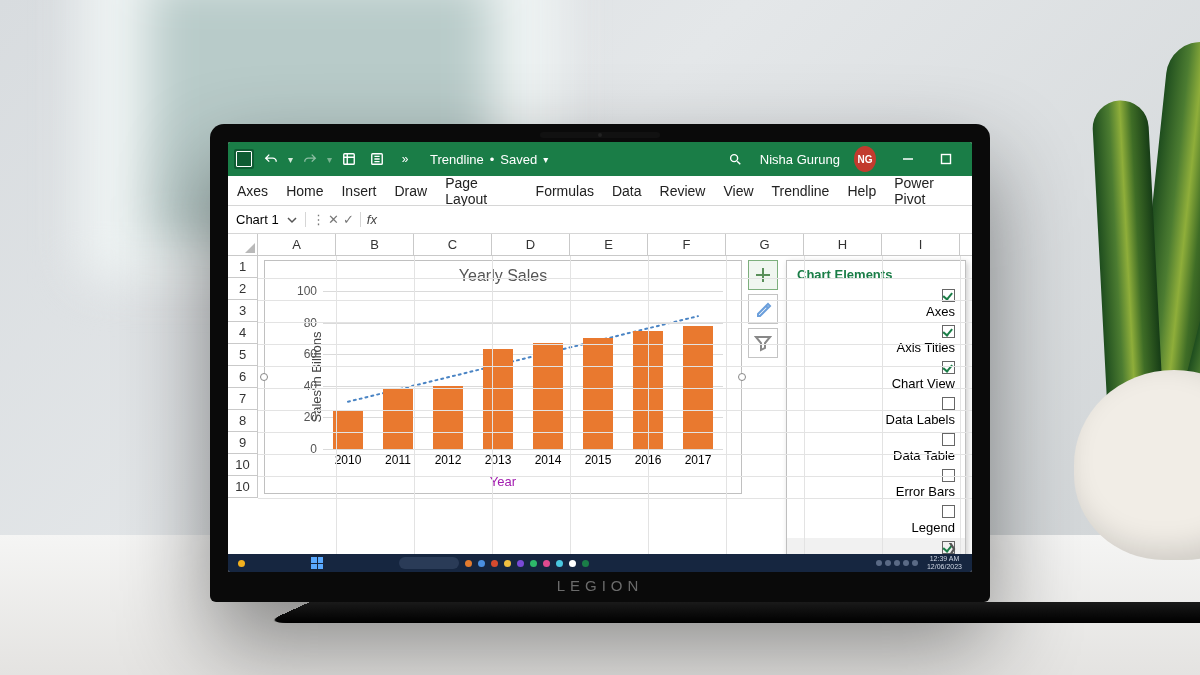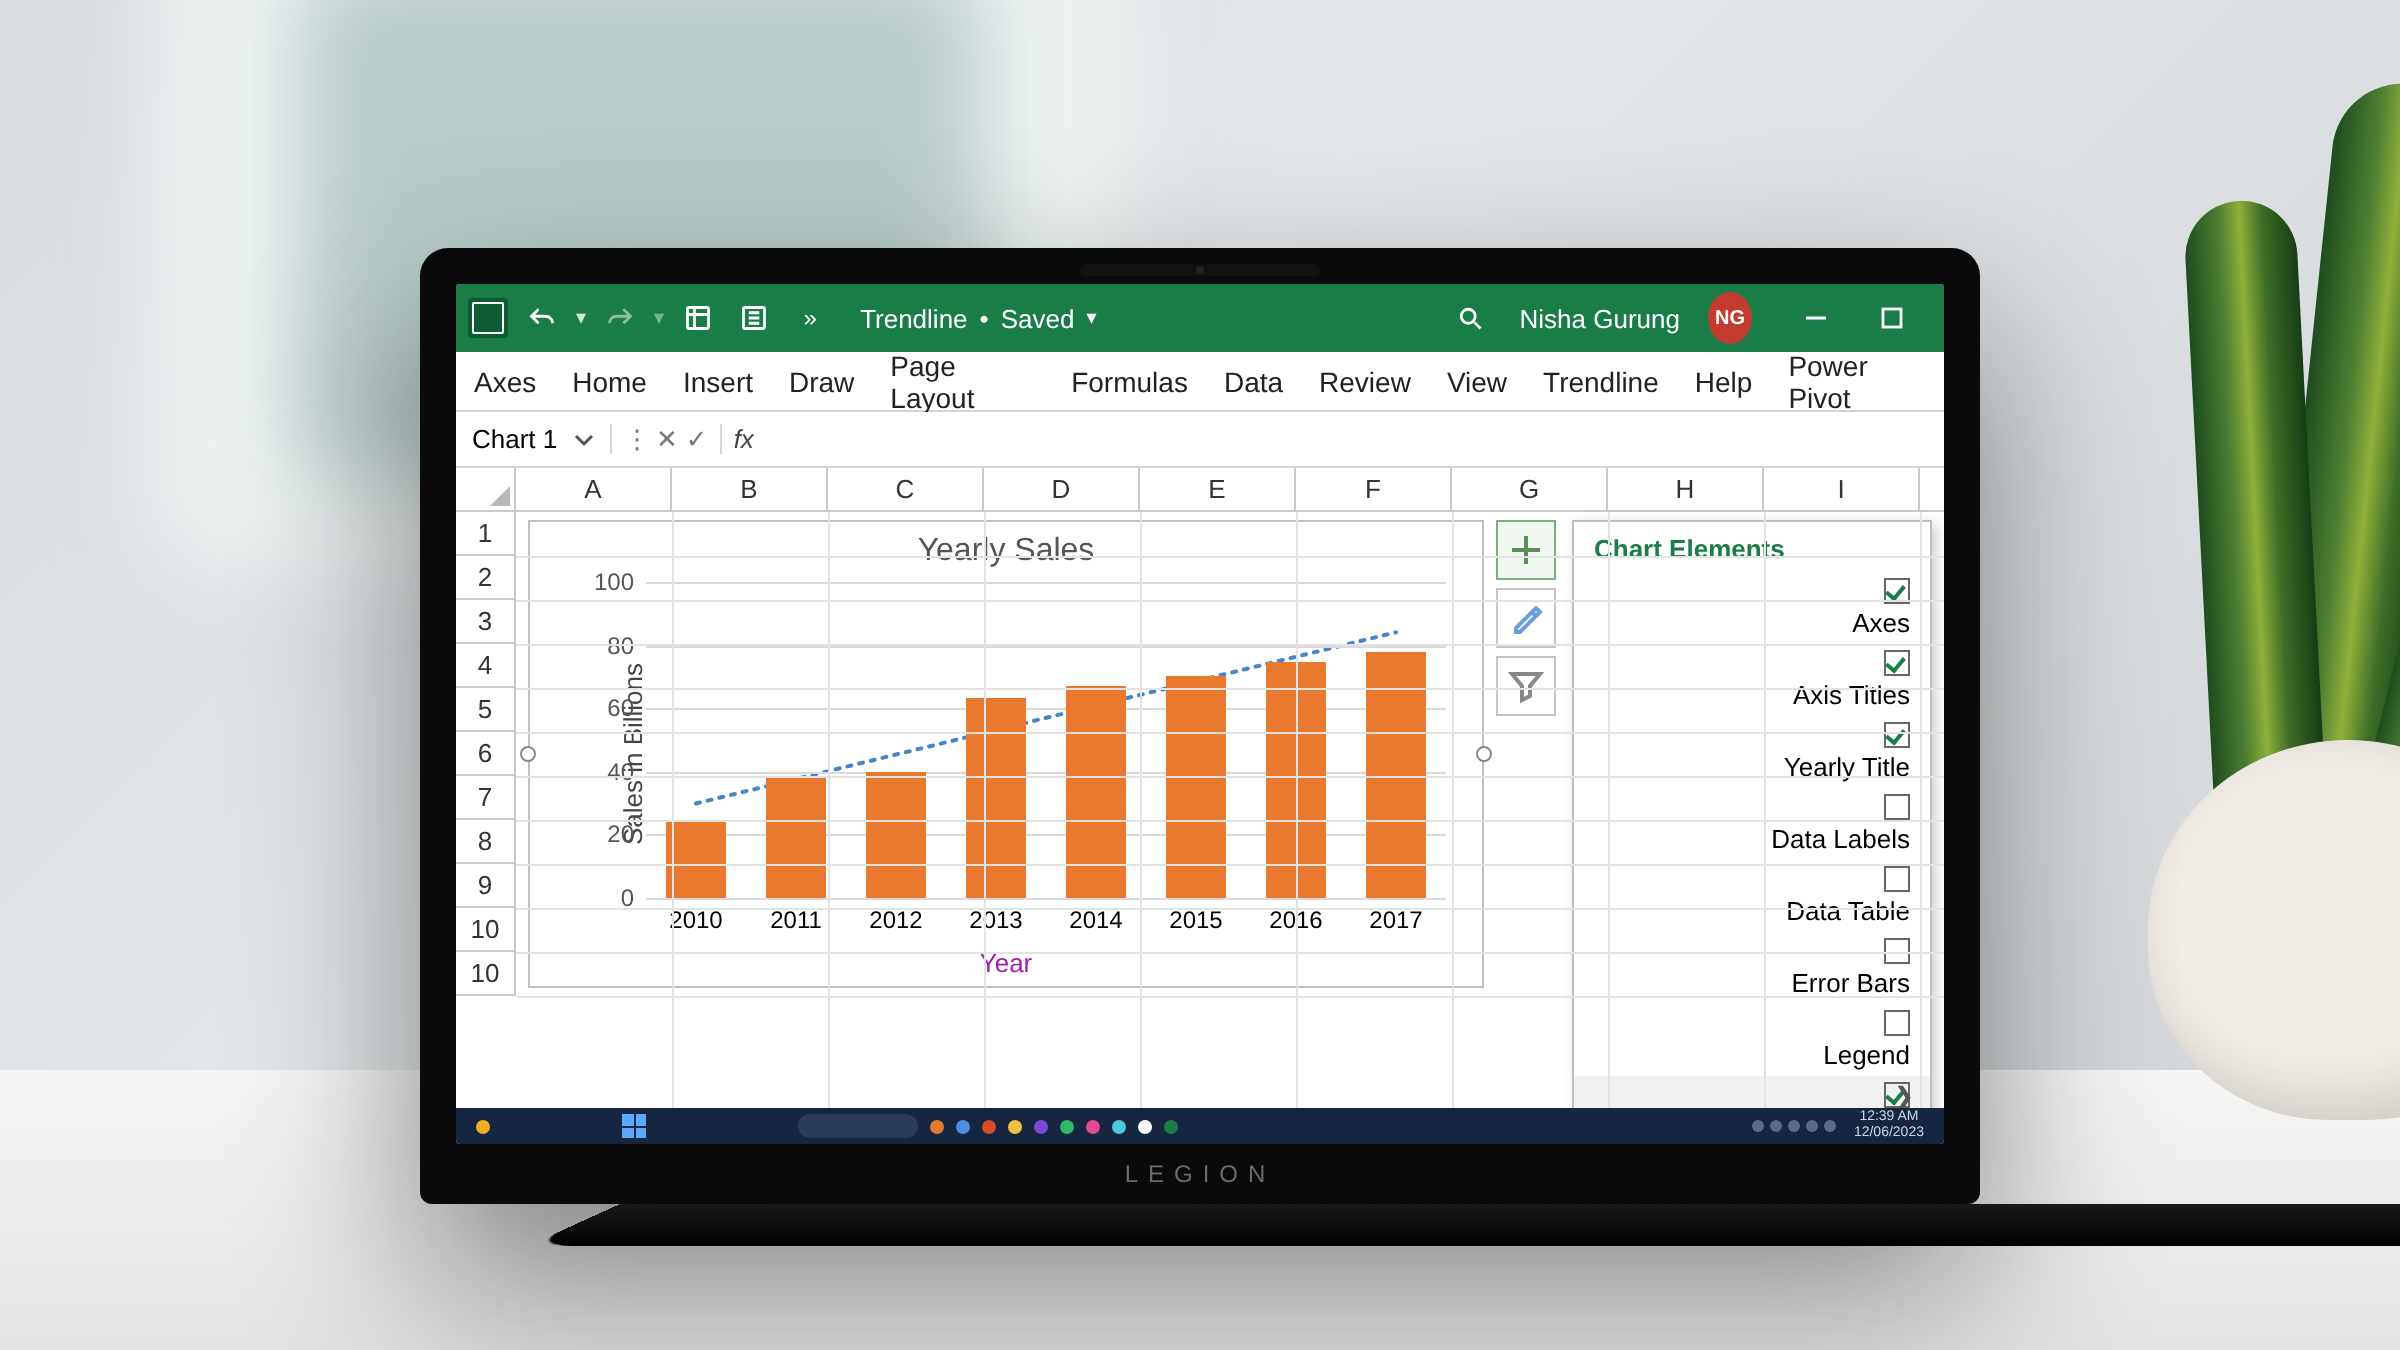--- a/index.html
+++ b/index.html
@@ -16,21 +16,21 @@
 .plant .leaf { position:absolute; width:70px; height:360px; background:linear-gradient(90deg,#1e4d1e 0%, #4c7c31 30%, #8fae3a 50%, #3f6d26 70%, #163c16 100%); border-radius:35px 35px 10px 10px; transform-origin:bottom center; bottom:200px; }
 .plant .l1 { right:0px; transform:rotate(6deg); height:380px; }
 .plant .l2 { right:36px; transform:rotate(-3deg); height:320px; width:56px; }
 .plant .l3 { right:-24px; transform:rotate(14deg); height:260px; width:48px; }
 .desk { position:absolute; bottom:0; left:0; right:0; height:140px; background:linear-gradient(#f5f5f4,#e4e3e1); }
 .laptop {
   position:absolute; left:210px; top:124px; width:780px; height:478px;
   background:#0a0a0a; border-radius:14px 14px 6px 6px; padding:18px 18px 30px;
   box-shadow:0 40px 90px rgba(0,0,0,.45);
 }
-.laptop-brand { position:absolute; bottom:8px; left:50%; transform:translateX(-50%); color:#6b6b6b; font-size:12px; letter-spacing:5px; font-weight:300; }
+.laptop-brand { position:absolute; bottom:8px; left:50%; transform:translateX(-50%); color:#6b6b6b; font-size:15px; letter-spacing:5px; font-weight:300; }
 .laptop-cam { position:absolute; top:8px; left:50%; transform:translateX(-50%); width:120px; height:6px; background:#111; border-radius:3px; }
 .laptop-cam::after { content:""; position:absolute; left:50%; top:1px; width:4px; height:4px; background:#222; border-radius:50%; transform:translateX(-50%); }
 .keyboard { position:absolute; left:100px; bottom:-62px; width:1000px; height:62px; background:linear-gradient(#1a1a1a,#000); transform:perspective(700px) rotateX(72deg); transform-origin:top; border-radius:0 0 20px 20px; }
 .screen {
   width:100%; height:100%; background:#fff; position:relative; overflow:hidden;
   border-radius:2px;
 }
 
 .titlebar { height:34px; background:#1a7d47; display:flex; align-items:center; color:#fff; font-size:13px; padding:0 6px; gap:6px; }
 .titlebar .app-icon { width:20px; height:20px; background:#0f5c33; border-radius:2px; display:flex; align-items:center; justify-content:center; font-weight:bold; font-size:11px; position:relative; }
@@ -313,21 +313,21 @@
               <div class="fly-row">
                 <span class="cb checked"></span>
                 <span>Axes</span>
               </div>
               <div class="fly-row">
                 <span class="cb checked"></span>
                 <span>Axis Titles</span>
               </div>
               <div class="fly-row">
                 <span class="cb checked"></span>
-                <span>Yearly Title</span>
+                <span>Chart View</span>
               </div>
               <div class="fly-row">
                 <span class="cb"></span>
                 <span>Data Labels</span>
               </div>
               <div class="fly-row">
                 <span class="cb"></span>
                 <span>Data Table</span>
               </div>
               <div class="fly-row">

